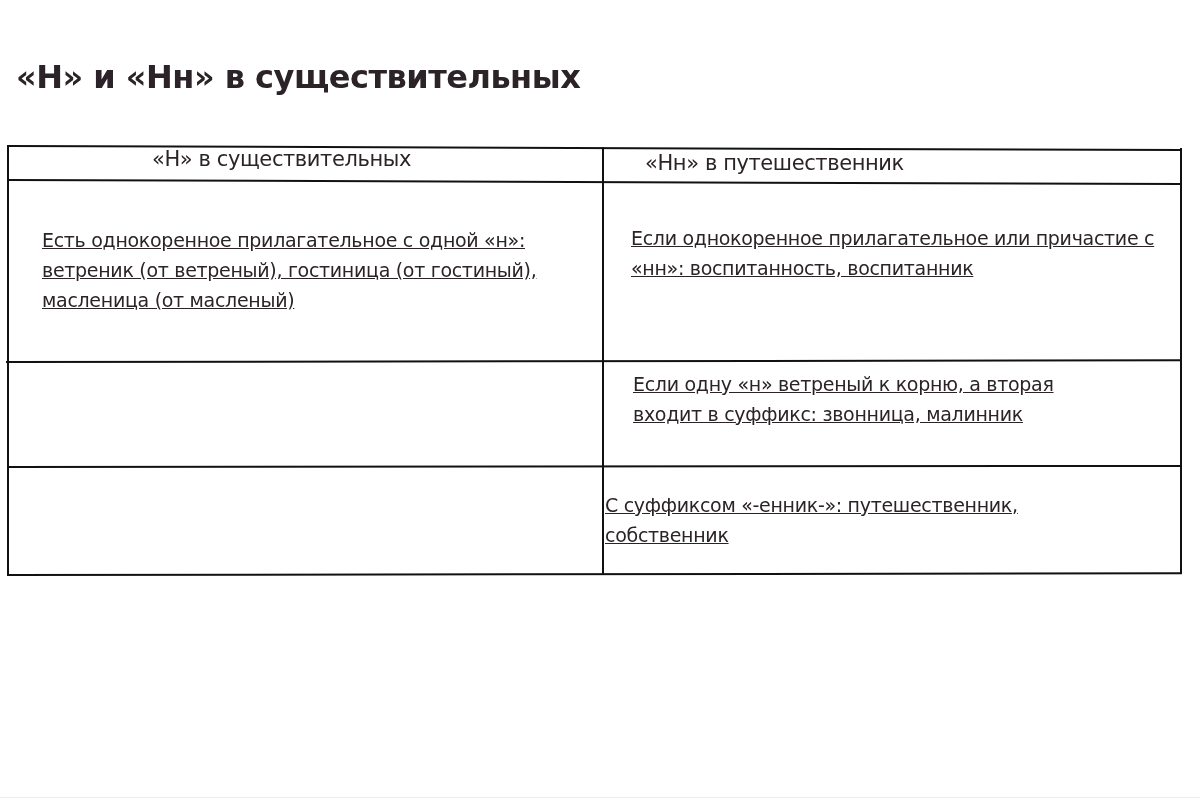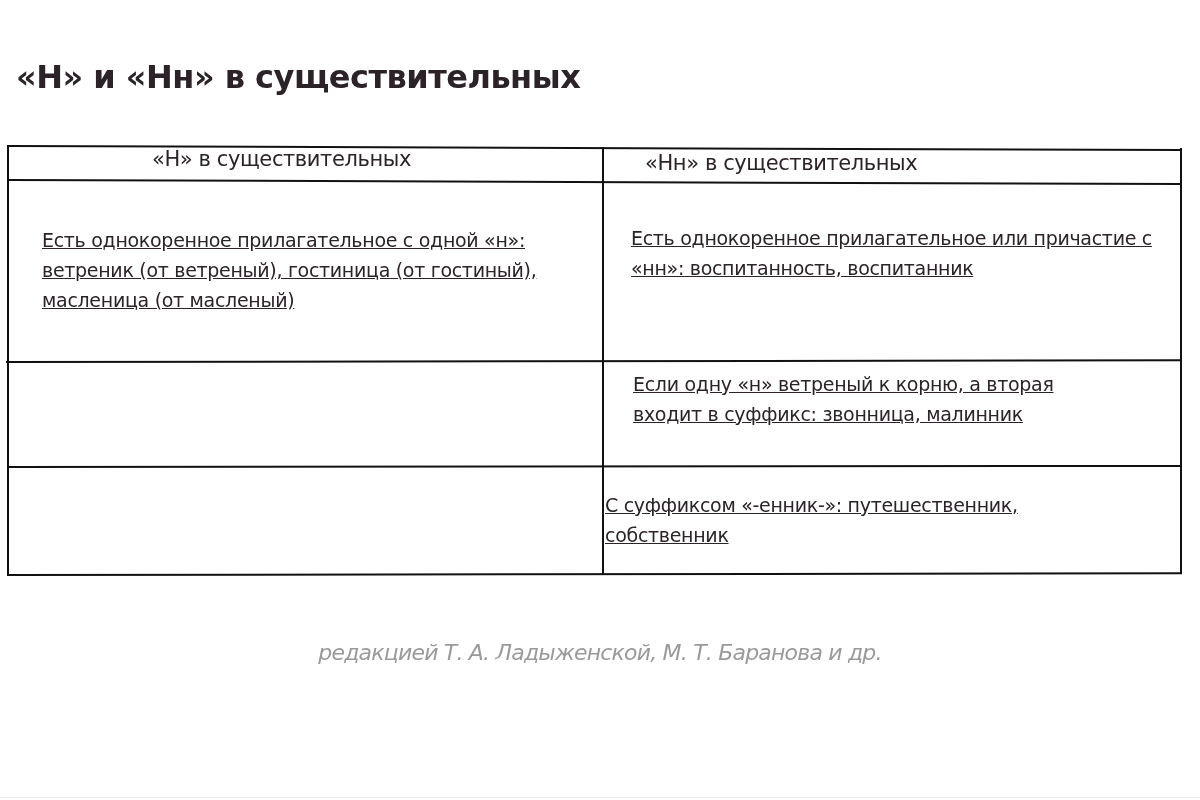--- a/index.html
+++ b/index.html
@@ -91,29 +91,28 @@
 
   <div class="hline" style="left:8px; top:574px; width:1174px; transform: rotate(-0.08deg);"></div>
 
   <div class="vline" style="left:7px; top:145px; height:431px;"></div>
 
   <div class="vline" style="left:602px; top:147px; height:427px;"></div>
 
   <div class="vline" style="left:1180px; top:148px; height:426px;"></div>
 
   <div class="col-head" style="left:152px; top:147px;">«Н» в существительных</div>
-  <div class="col-head" style="left:645px; top:151px;">«Нн» в существительных</div>
+  <div class="col-head" style="left:645px; top:151px;">«Нн» в путешественник</div>
 
   <div class="cell-text" style="left:42px; top:225px; width:555px;">Есть однокоренное прилагательное с одной «н»: ветреник (от ветреный), гостиница (от гостиный), масленица (от масленый)</div>
-  <div class="cell-text" style="left:631px; top:223px; width:530px;">Есть однокоренное прилагательное или причастие с «нн»: воспитанность, воспитанник</div>
+  <div class="cell-text" style="left:631px; top:223px; width:530px;">Если однокоренное прилагательное или причастие с «нн»: воспитанность, воспитанник</div>
 
   <div class="cell-text" style="left:42px; top:380px; width:555px;"></div>
   <div class="cell-text" style="left:633px; top:369px; width:470px;">Если одну «н» ветреный к корню, а вторая входит в суффикс: звонница, малинник</div>
 
   <div class="cell-text" style="left:42px; top:490px; width:555px;"></div>
   <div class="cell-text" style="left:605px; top:490px; width:470px;">С суффиксом «-енник-»: путешественник, собственник</div>
 </div>
 
 <div class="sources">
-  <div>редакцией Т. А. Ладыженской, М. Т. Баранова и др.</div>
 </div>
 
 <div class="bottom-rule"></div>
 
 </body></html>

